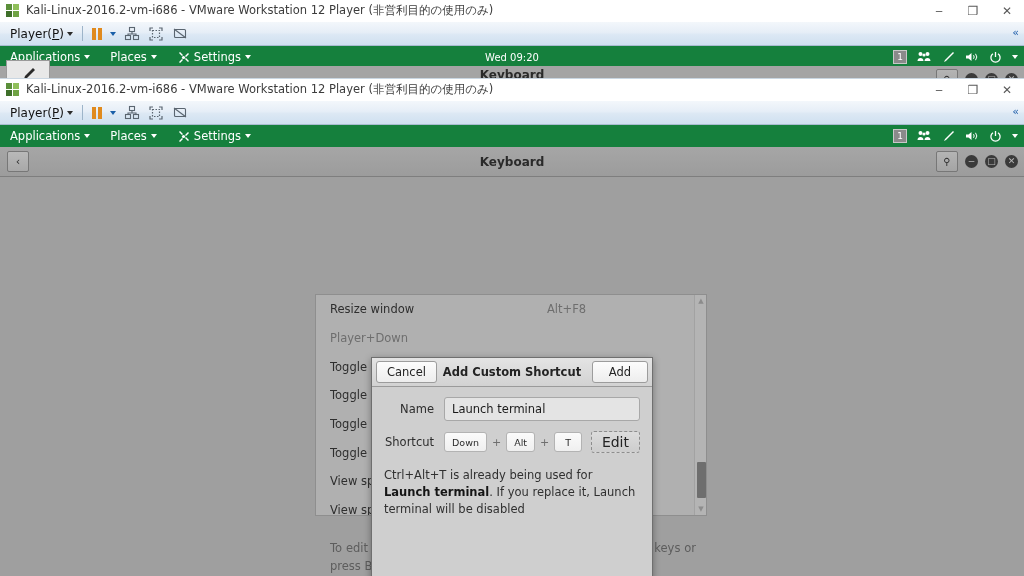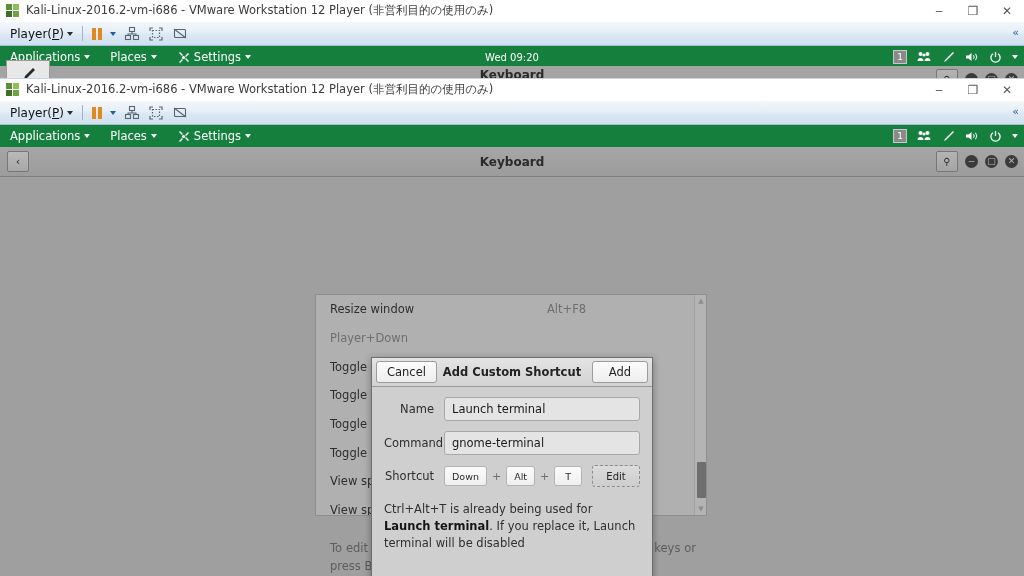--- a/index.html
+++ b/index.html
@@ -187,21 +187,21 @@
     border: 1px solid #b3b3b3; border-radius: 3px;
     display: flex; align-items: center; justify-content: center;
     font-size: 9.5px; color: #2c2c2c;
   }
   .kplus { padding: 0 5px; font-size: 11px; color: #6f6f6f; }
   .edit-btn {
     min-width: 48px; height: 22px; padding: 0 10px; margin-left: auto;
     background: linear-gradient(to bottom,#dcdcdc,#cdcdcd);
     border: 1px dashed #8d8d8d; border-radius: 3px;
     display: flex; align-items: center; justify-content: center;
-    font-size: 10px; color: #232323;
+    font-size: 14px; color: #232323;
   }
   .dlg-warn {
     padding: 2px 12px 12px 12px; font-size: 11.5px;
     color: #303030; line-height: 17px;
   }
   .dlg-warn b { font-weight: bold; color: #151515; }
 </style>
 </head>
 <body>
 
@@ -534,24 +534,20 @@
         <div class="dlg-head">
           <div class="dlg-btn">Cancel</div>
           <div class="dlg-title">Add Custom Shortcut</div>
           <div class="dlg-btn">Add</div>
         </div>
 
         <div class="dlg-form">
           <div class="frow">
             <span class="flabel">Name</span>
             <span class="finput">Launch terminal</span>
-          </div>
-          <div class="frow">
-            <span class="flabel">Command</span>
-            <span class="finput">gnome-terminal</span>
           </div>
           <div class="frow" style="margin-bottom:6px;">
             <span class="flabel">Shortcut</span>
             <span class="keycap">Down</span>
             <span class="kplus">+</span>
             <span class="keycap">Alt</span>
             <span class="kplus">+</span>
             <span class="keycap">T</span>
             <span class="edit-btn">Edit</span>
           </div>

